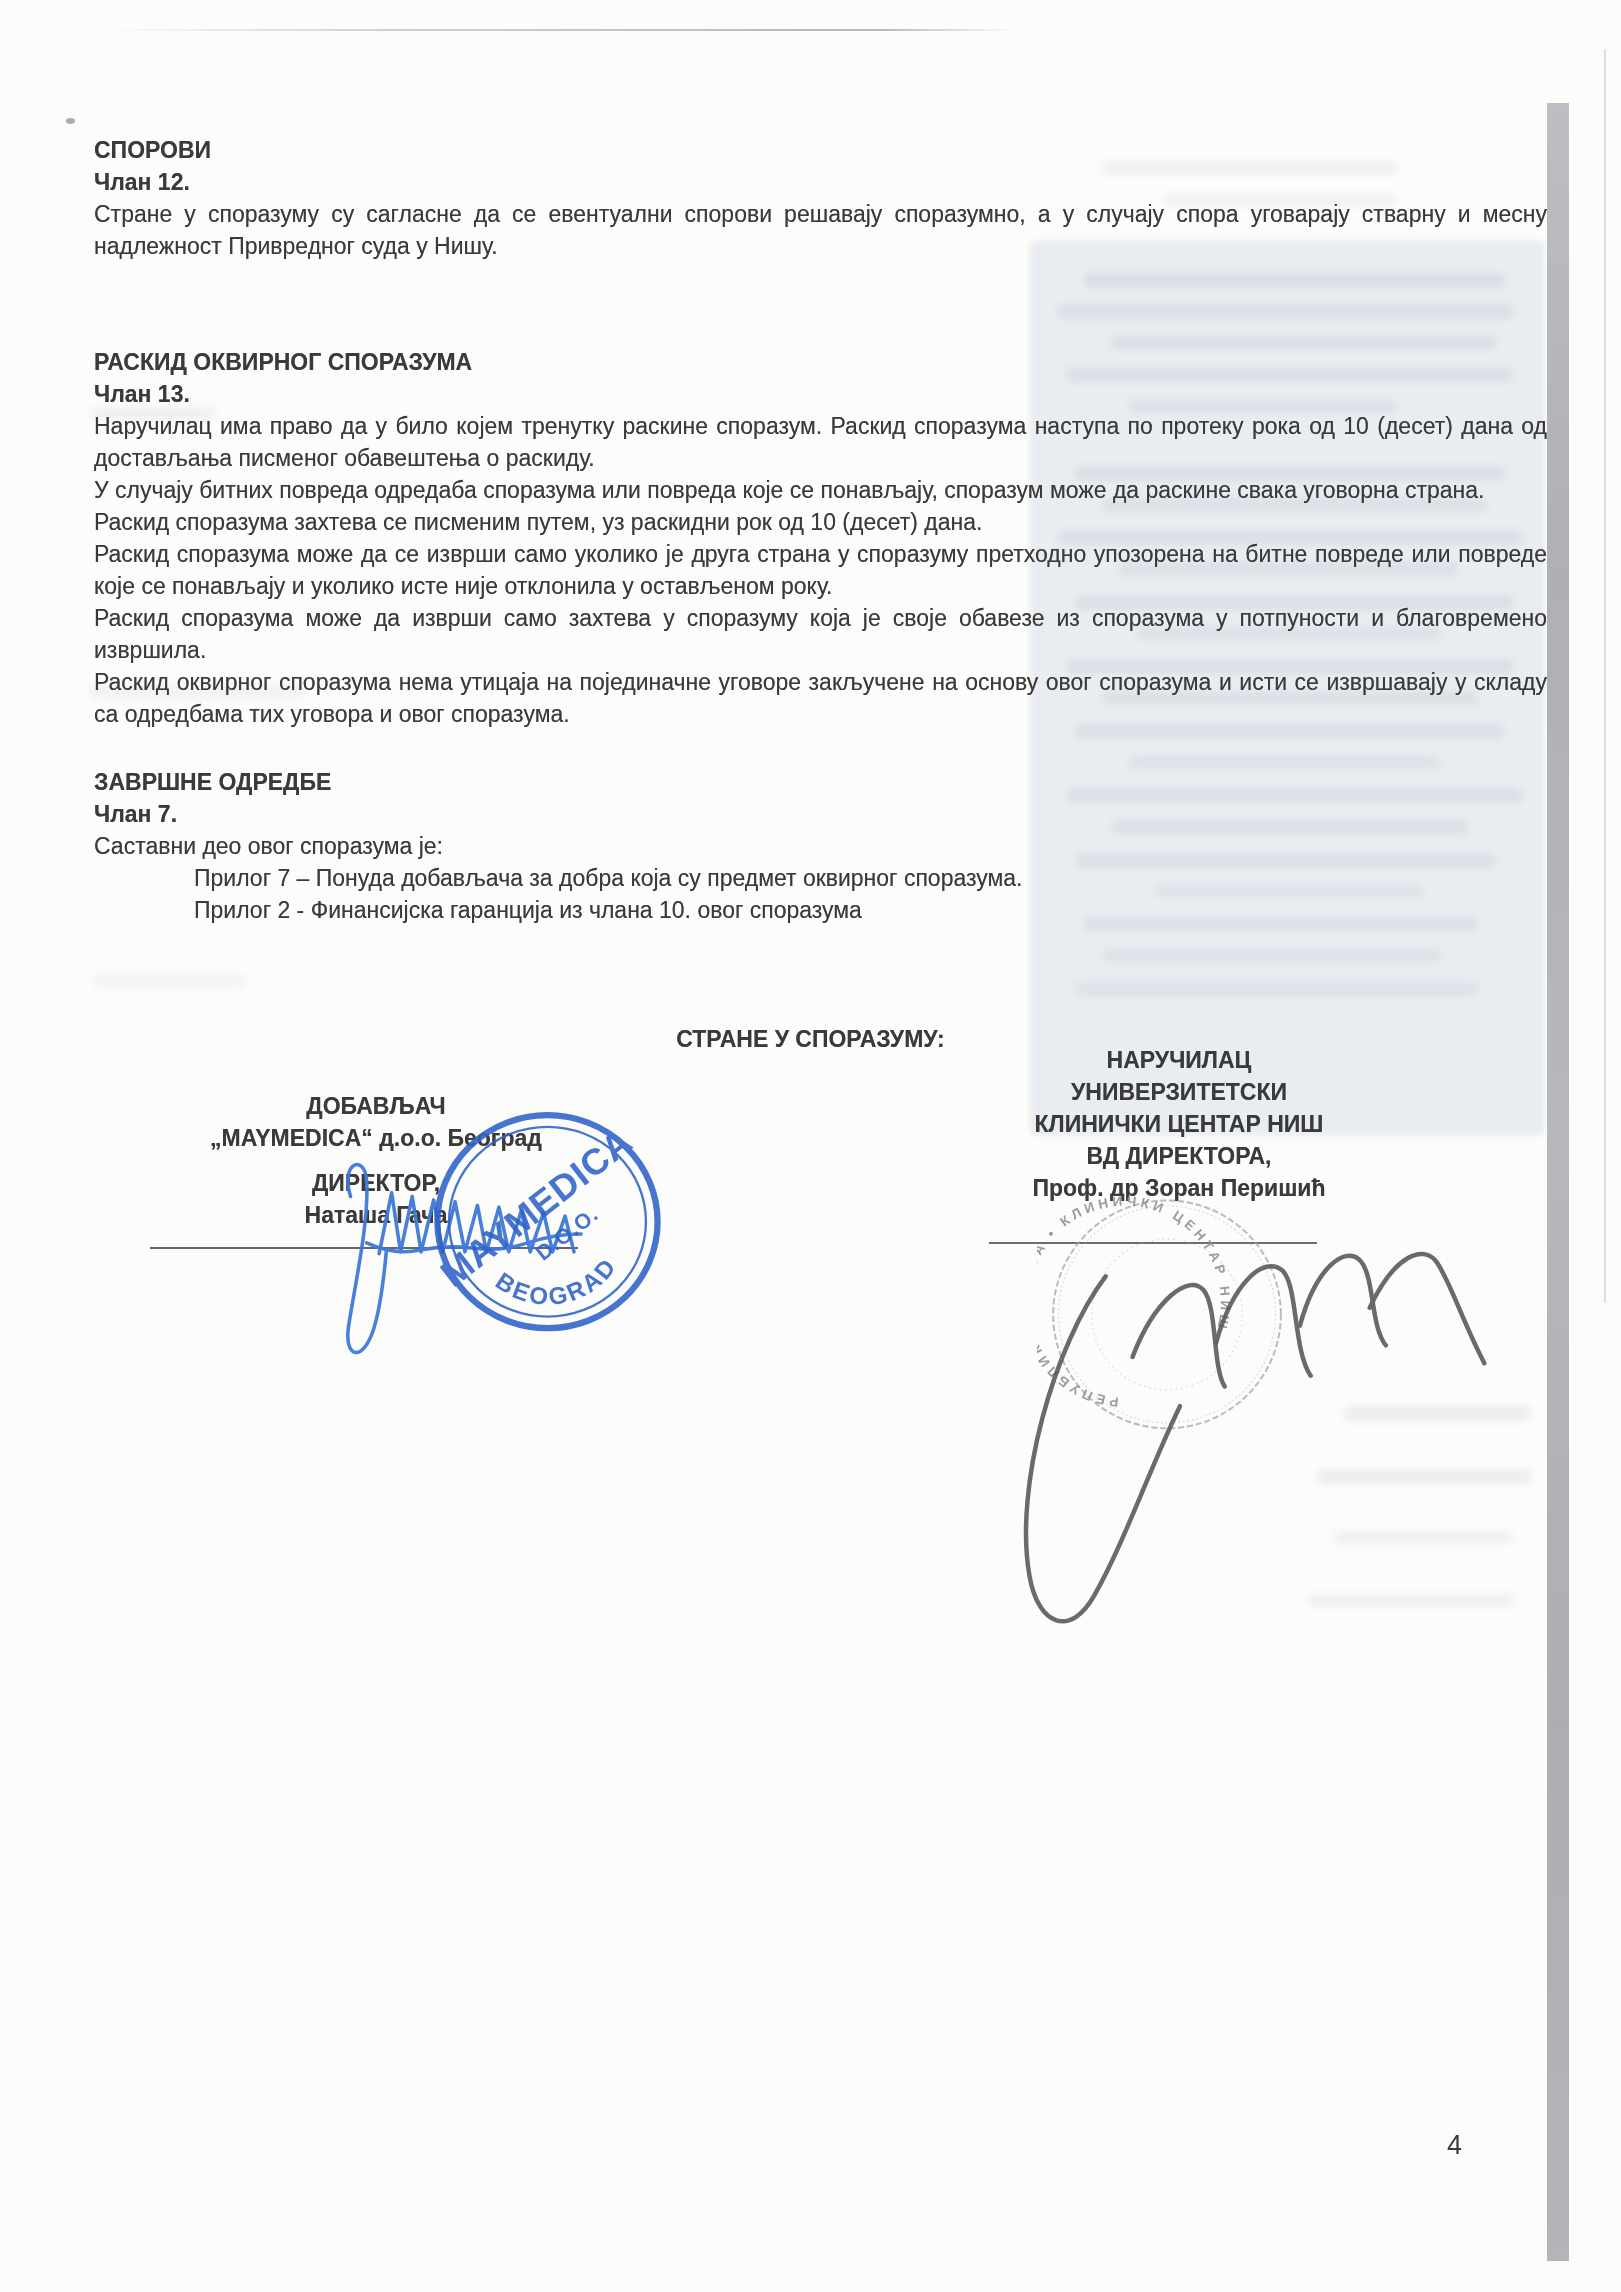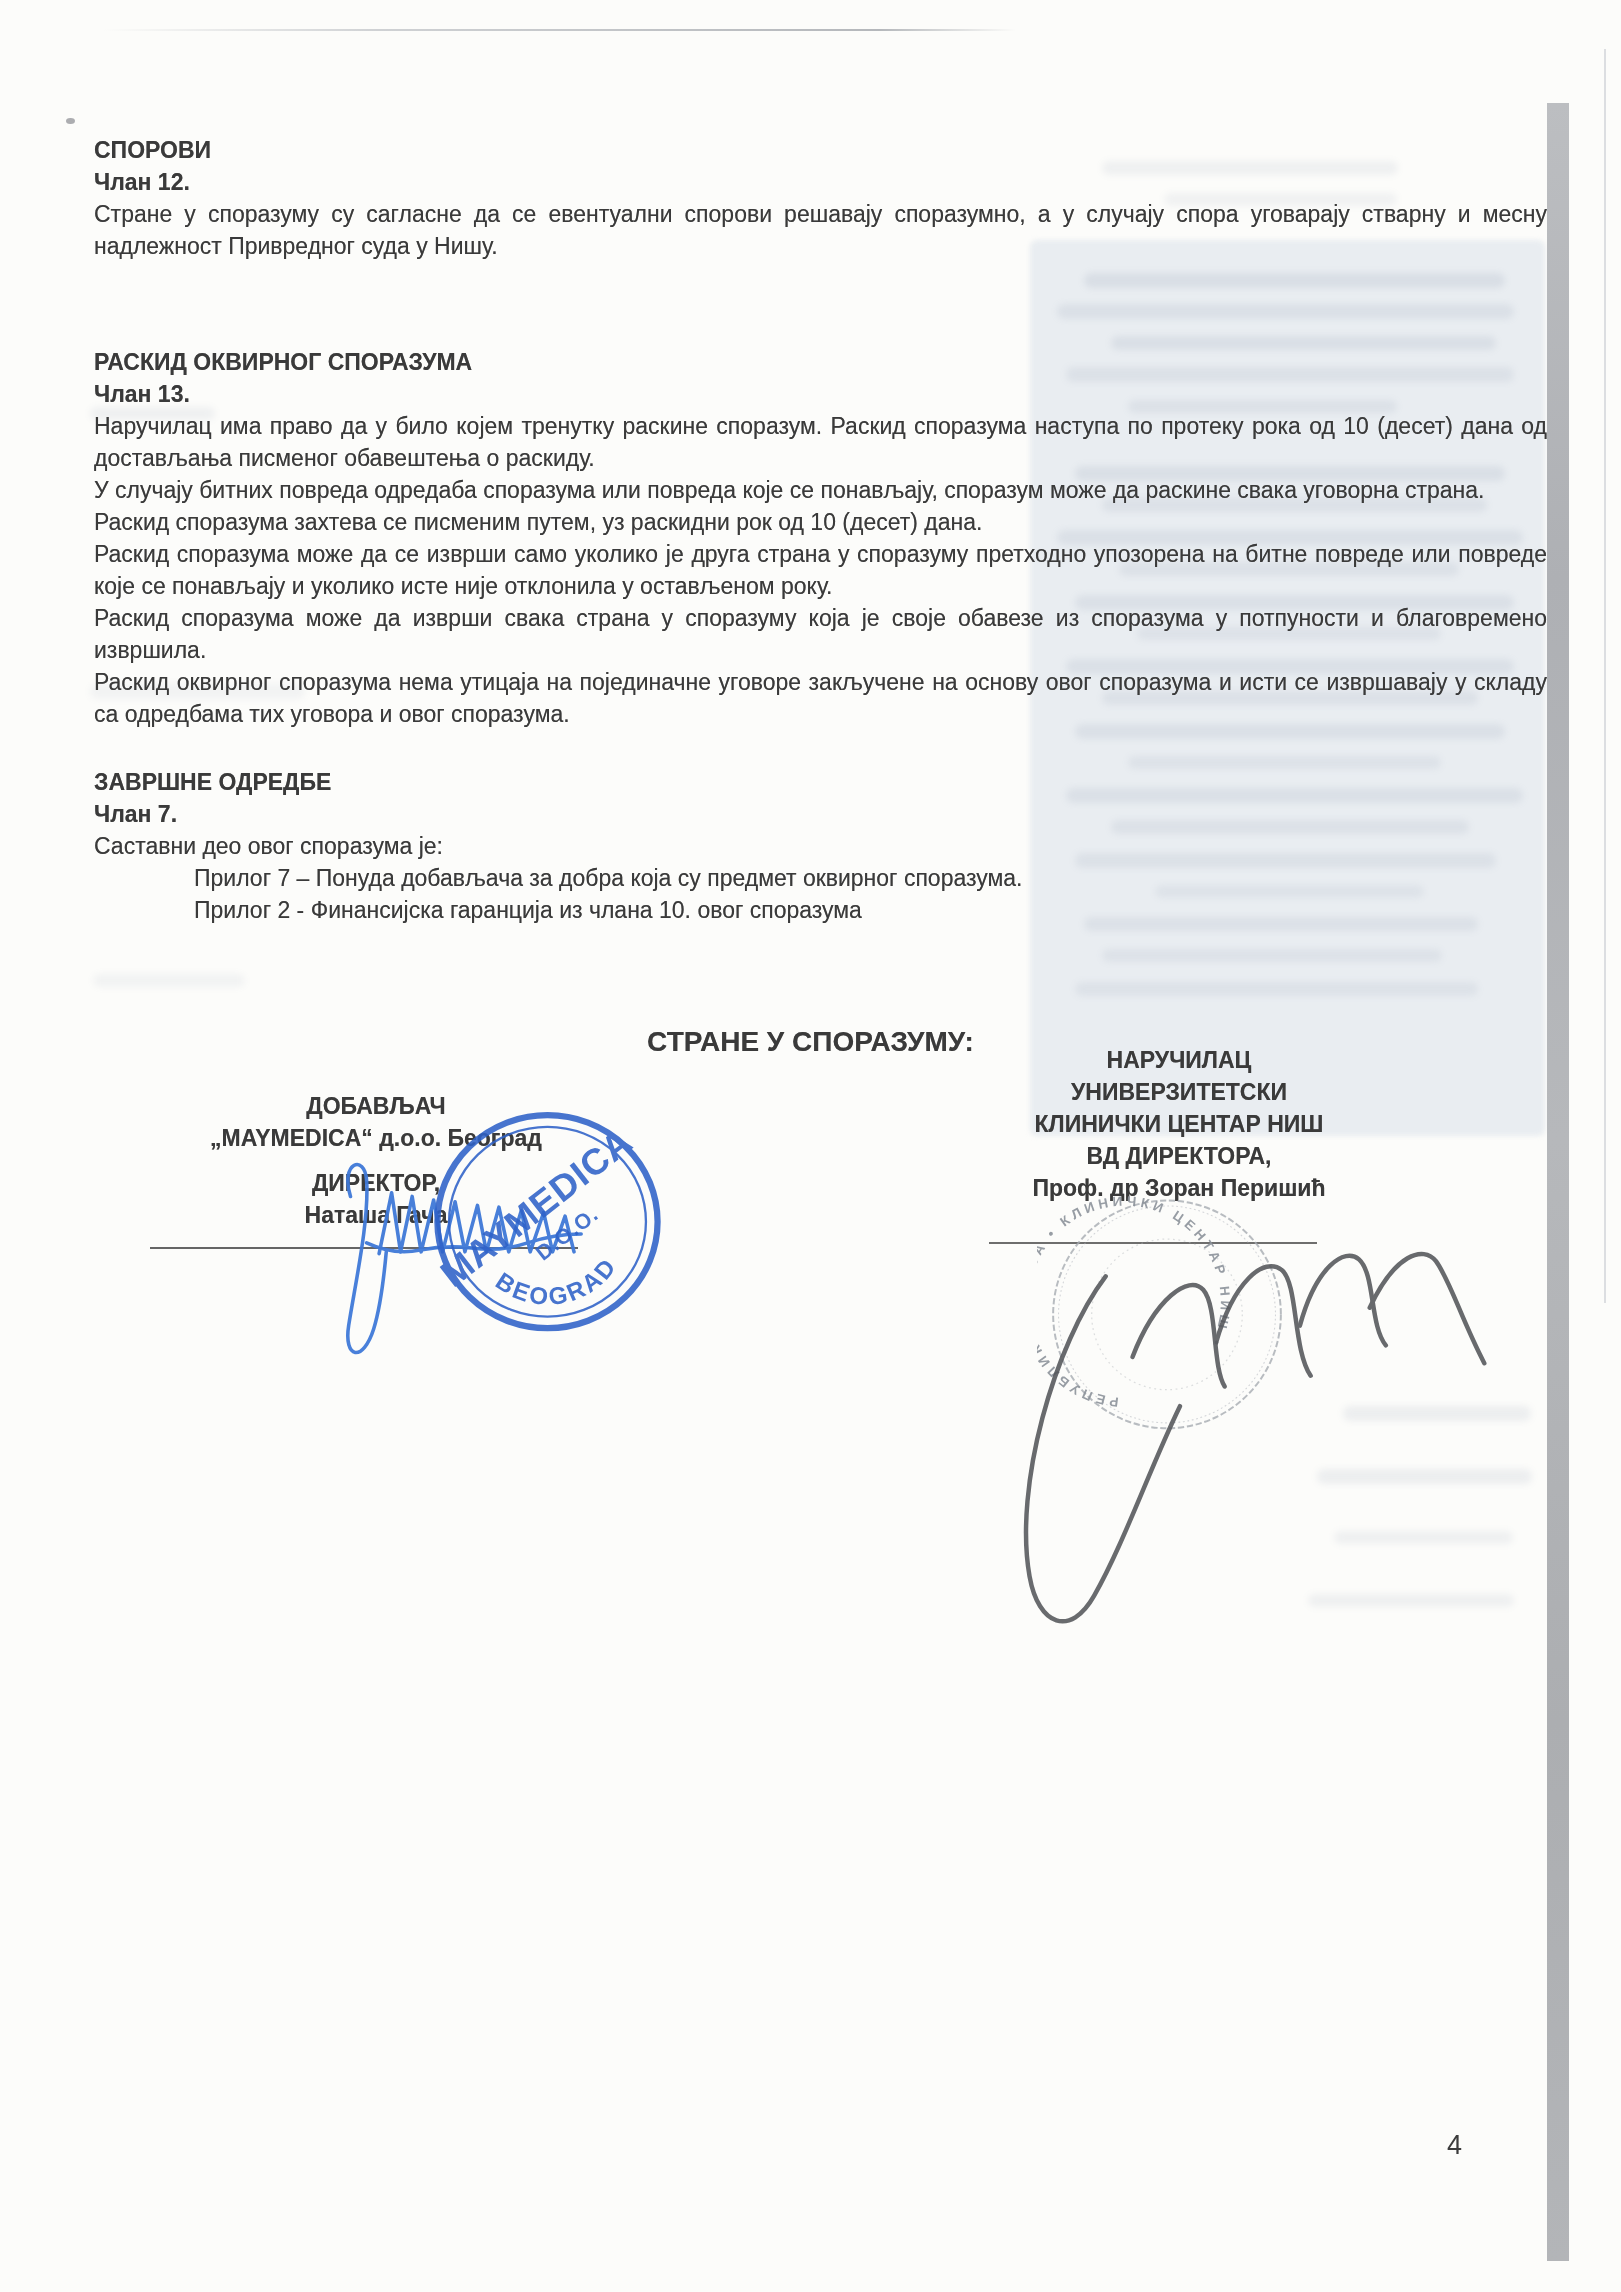--- a/index.html
+++ b/index.html
@@ -20,21 +20,21 @@
   .content{position:absolute;left:94px;top:134px;width:1453px;font-size:23px;line-height:32px;z-index:2;
            text-shadow:0 0 0.4px rgba(58,58,58,.55);}
   .sec-heading,.sec-article{font-weight:bold;margin:0;}
   p.body{margin:0;text-align:justify;}
   p.plain{margin:0;}
   .sec2{margin-top:84px;}
   .sec3{margin-top:36px;}
   .annex{margin:0 0 0 100px;}
   
   .parties-title{position:absolute;left:0;top:1026px;width:1621px;text-align:center;font-weight:bold;
-                 font-size:28px;z-index:2;text-shadow:0 0 0.4px rgba(58,58,58,.55);}
+                 font-size:23px;z-index:2;text-shadow:0 0 0.4px rgba(58,58,58,.55);}
   .party{position:absolute;text-align:center;font-weight:bold;font-size:23px;line-height:32px;z-index:2;
          text-shadow:0 0 0.4px rgba(58,58,58,.55);}
   .party-supplier{left:134px;top:1090px;width:484px;}
   .party-client{left:924px;top:1044px;width:510px;}
   .gap-top{margin-top:12.5px;}
   .sigline{position:absolute;height:1.8px;background:#4a4a4a;z-index:3;}
   .sigline-left{left:150px;top:1247px;width:428px;opacity:.85;}
   .sigline-right{left:989px;top:1242px;width:328px;opacity:.8;}
   .svg-abs{position:absolute;z-index:5;}
   .page-number{position:absolute;left:1447px;top:2130px;width:36px;font-size:27px;color:#3c3c3c;z-index:2;}
@@ -90,21 +90,21 @@
       <p class="body">Стране у споразуму су сагласне да се евентуални спорови решавају споразумно, а у случају спора уговарају стварну и месну надлежност Привредног суда у Нишу.</p>
     </section>
 
     <section class="sec2">
       <p class="sec-heading">РАСКИД ОКВИРНОГ СПОРАЗУМА</p>
       <p class="sec-article">Члан 13.</p>
       <p class="body">Наручилац има право да у било којем тренутку раскине споразум. Раскид споразума наступа по протеку рока од 10 (десет) дана од достављања писменог обавештења о раскиду.</p>
       <p class="body">У случају битних повреда одредаба споразума или повреда које се понављају, споразум може да раскине свака уговорна страна.</p>
       <p class="body">Раскид споразума захтева се писменим путем, уз раскидни рок од 10 (десет) дана.</p>
       <p class="body">Раскид споразума може да се изврши само уколико је друга страна у споразуму претходно упозорена на битне повреде или повреде које се понављају и уколико исте није отклонила у остављеном року.</p>
-      <p class="body">Раскид споразума може да изврши свака страна у споразуму која је своје обавезе из споразума у потпуности и благовремено извршила.</p>
+      <p class="body">Раскид споразума може да изврши само захтева у споразуму која је своје обавезе из споразума у потпуности и благовремено извршила.</p>
       <p class="body">Раскид оквирног споразума нема утицаја на појединачне уговоре закључене на основу овог споразума и исти се извршавају у складу са одредбама тих уговора и овог споразума.</p>
     </section>
 
     <section class="sec3">
       <p class="sec-heading">ЗАВРШНЕ ОДРЕДБЕ</p>
       <p class="sec-article">Члан 7.</p>
       <p class="plain">Саставни део овог споразума је:</p>
       <p class="annex">Прилог 7 – Понуда добављача за добра која су предмет оквирног споразума.</p>
       <p class="annex">Прилог 2 - Финансијска гаранција из члана 10. овог споразума</p>
     </section>

